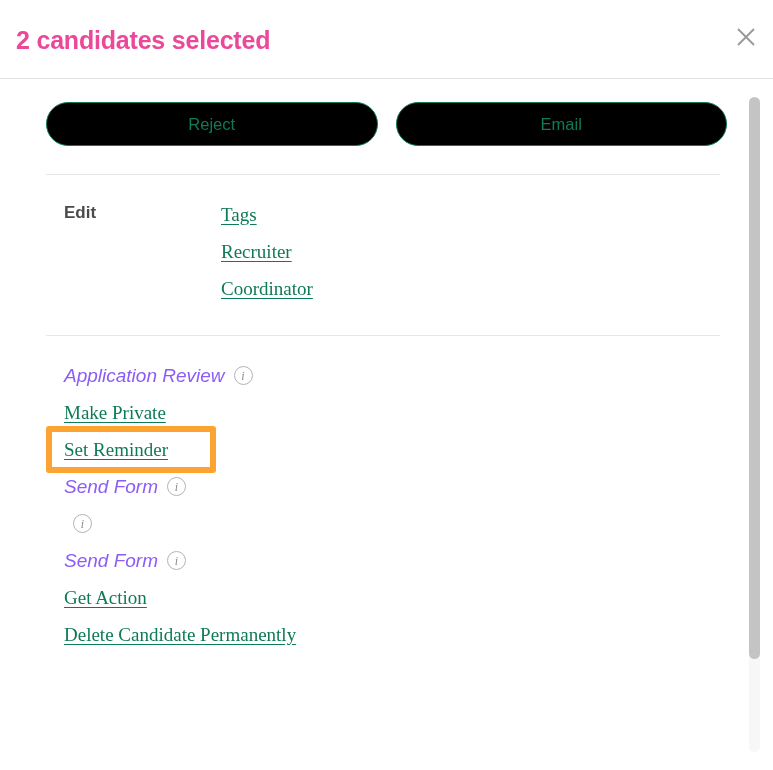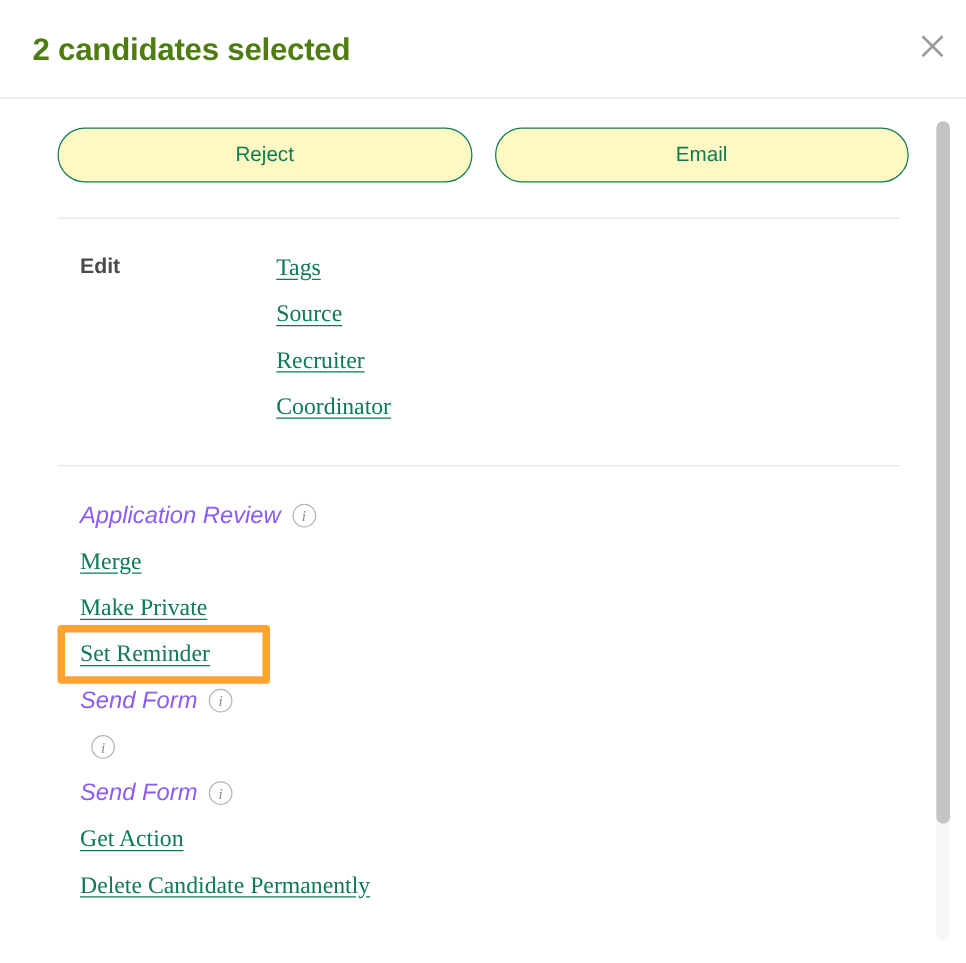--- a/index.html
+++ b/index.html
@@ -21,26 +21,26 @@
   .panel-header {
     position: relative;
     height: 79px;
     box-sizing: border-box;
     border-bottom: 1px solid #e3e3e3;
     display: flex;
     align-items: center;
   }
   .panel-title {
     position: absolute;
-    left: 26px;
+    left: 16px;
     top: 24px;
     font-size: 25px;
     font-weight: 700;
     letter-spacing: -0.2px;
-    color: #4d7c0f;
+    color: #ec4899;
     line-height: 32px;
   }
   .close-btn {
     position: absolute;
     right: 12px;
     top: 22px;
     width: 30px;
     height: 30px;
     display: flex;
     align-items: center;
@@ -70,21 +70,21 @@
     display: flex;
     gap: 18px;
     padding: 23px 46px 0 46px;
     box-sizing: border-box;
   }
   .pill-btn {
     flex: 1 1 0;
     height: 44px;
     border: 1.5px solid #0f7a57;
     border-radius: 24px;
-    background: #fef9c3;
+    background: #000000;
     color: #0f7a57;
     font-size: 16.5px;
     font-family: "Liberation Sans", sans-serif;
     font-weight: 400;
     cursor: pointer;
     display: flex;
     align-items: center;
     justify-content: center;
     box-sizing: border-box;
     padding: 0;
@@ -222,23 +222,20 @@
     <div class="divider"></div>
 
     <div class="section">
       <div class="section-label">Edit</div>
       <div class="section-items">
 
         <div class="item-row">
           <span class="item-link">Tags</span>
         </div>
 
-        <div class="item-row">
-          <span class="item-link">Source</span>
-        </div>
 
         <div class="item-row">
           <span class="item-link">Recruiter</span>
         </div>
 
         <div class="item-row">
           <span class="item-link">Coordinator</span>
         </div>
 
       </div>
@@ -247,23 +244,20 @@
     <div class="divider"></div>
 
     <div class="section">
       <div class="section-items">
 
         <div class="item-row">
           <span class="item-disabled">Application Review</span>
           <span class="info-icon">i</span>
         </div>
 
-        <div class="item-row">
-          <span class="item-link">Merge</span>
-        </div>
 
         <div class="item-row">
           <span class="item-link">Make Private</span>
         </div>
 
         <div class="item-row highlighted">
           <span class="highlight-box"></span>
           <span class="item-link">Set Reminder</span>
         </div>
 

